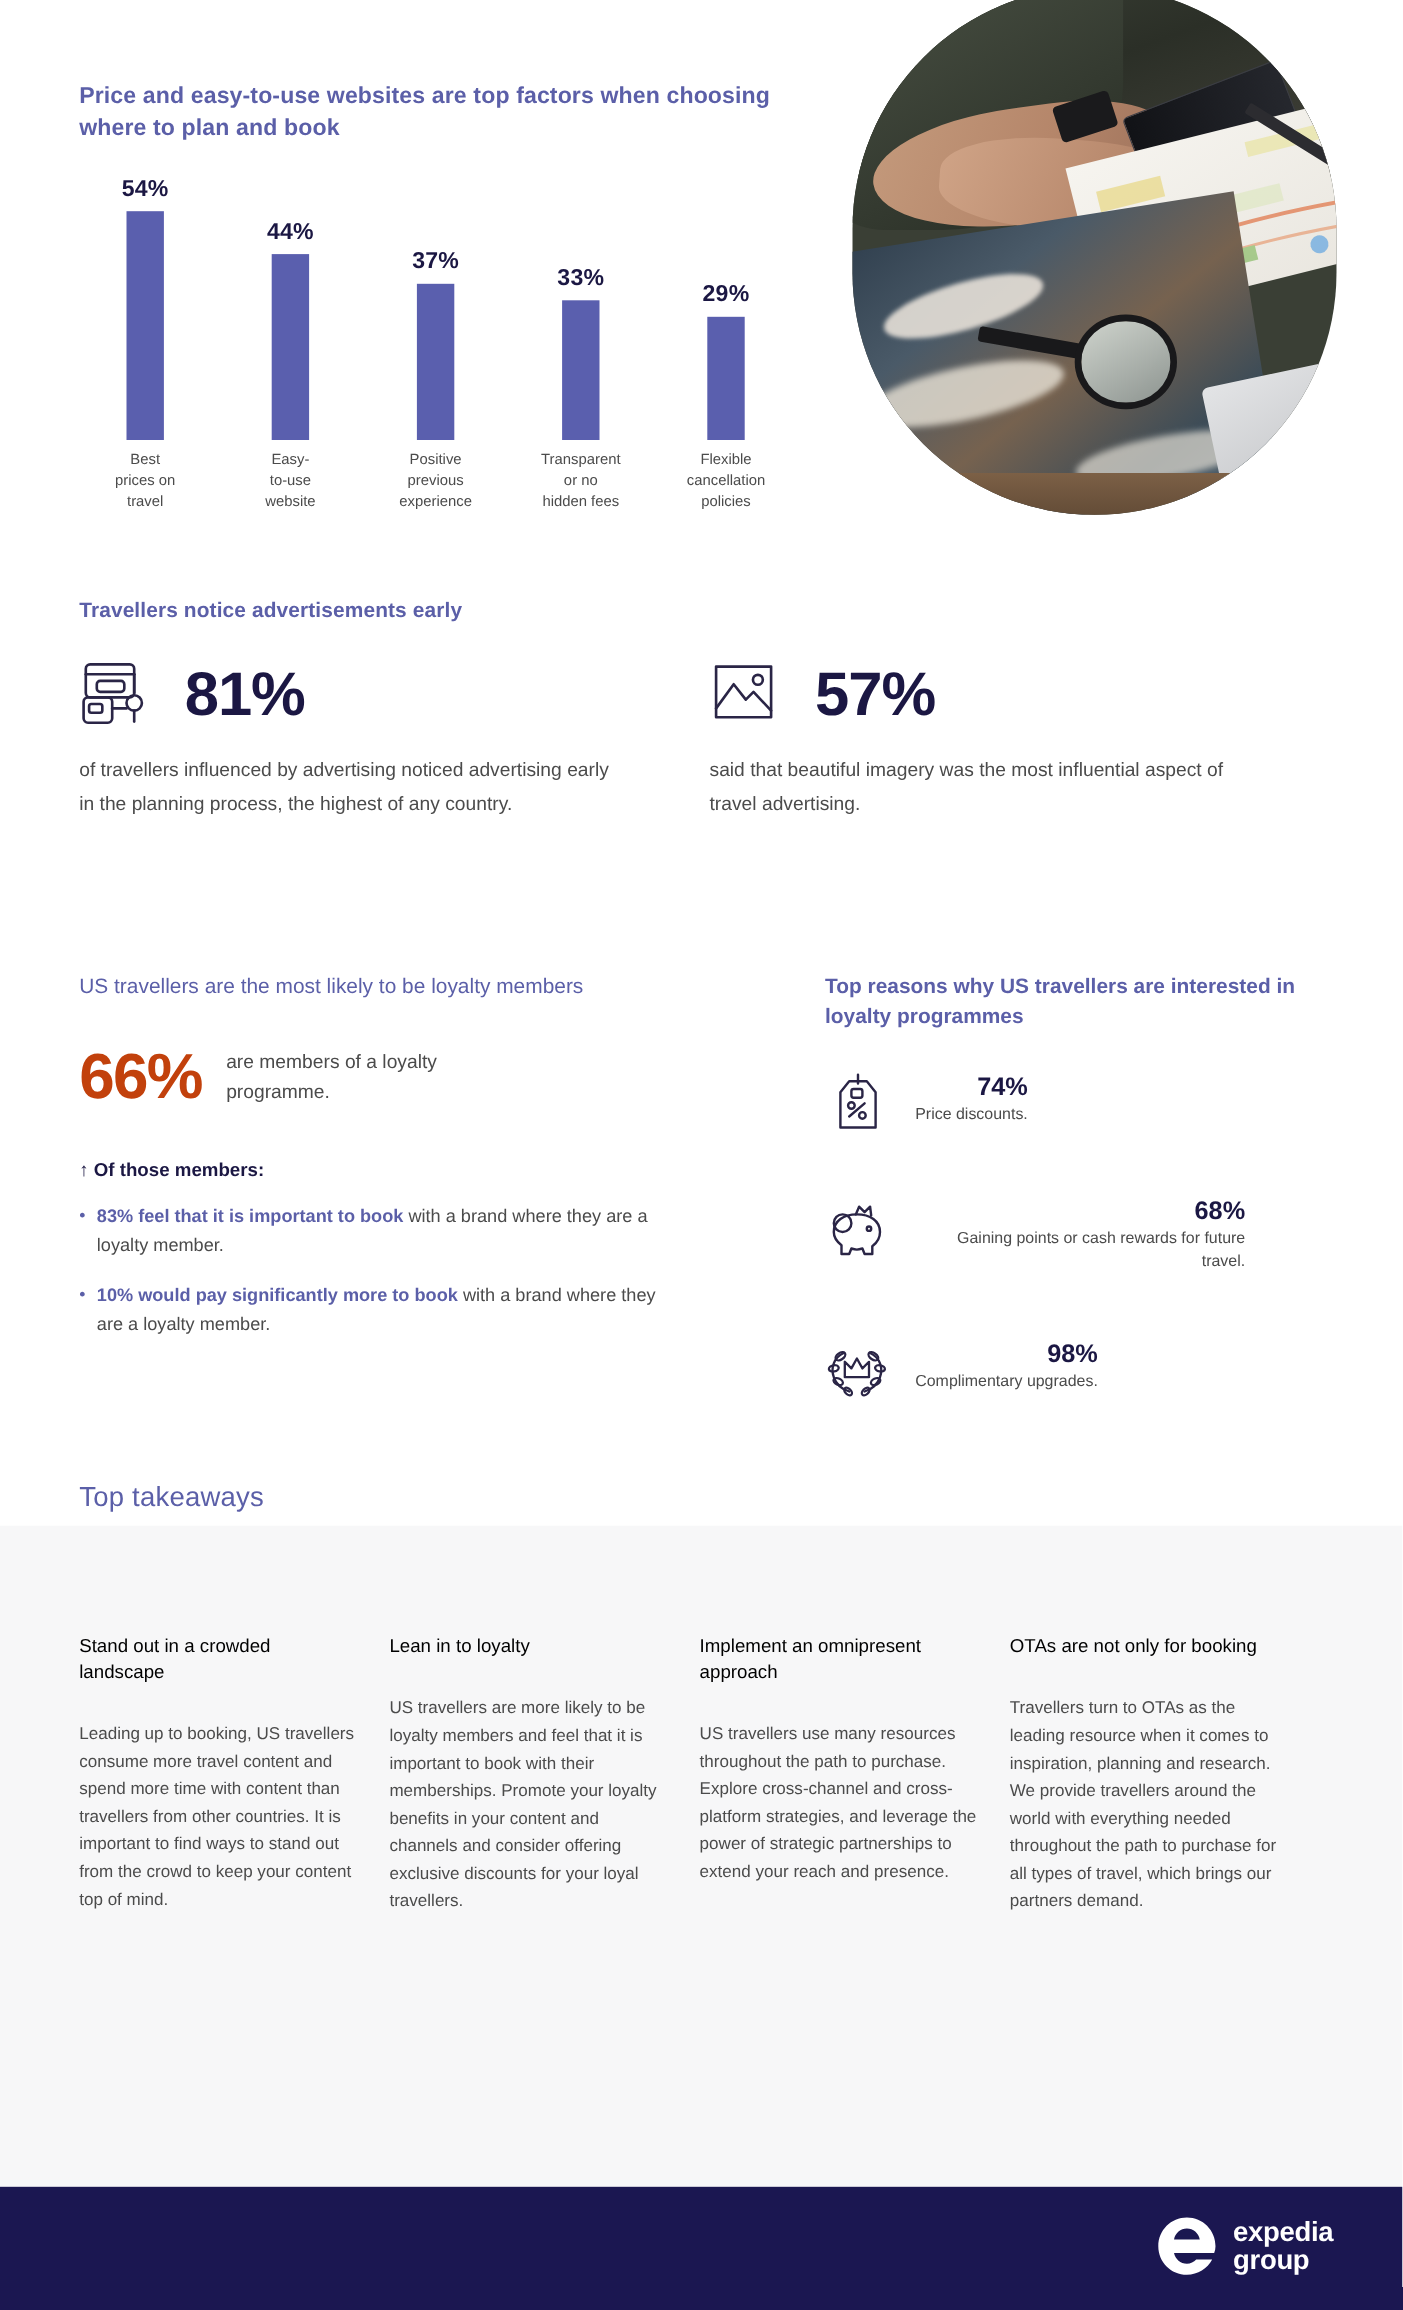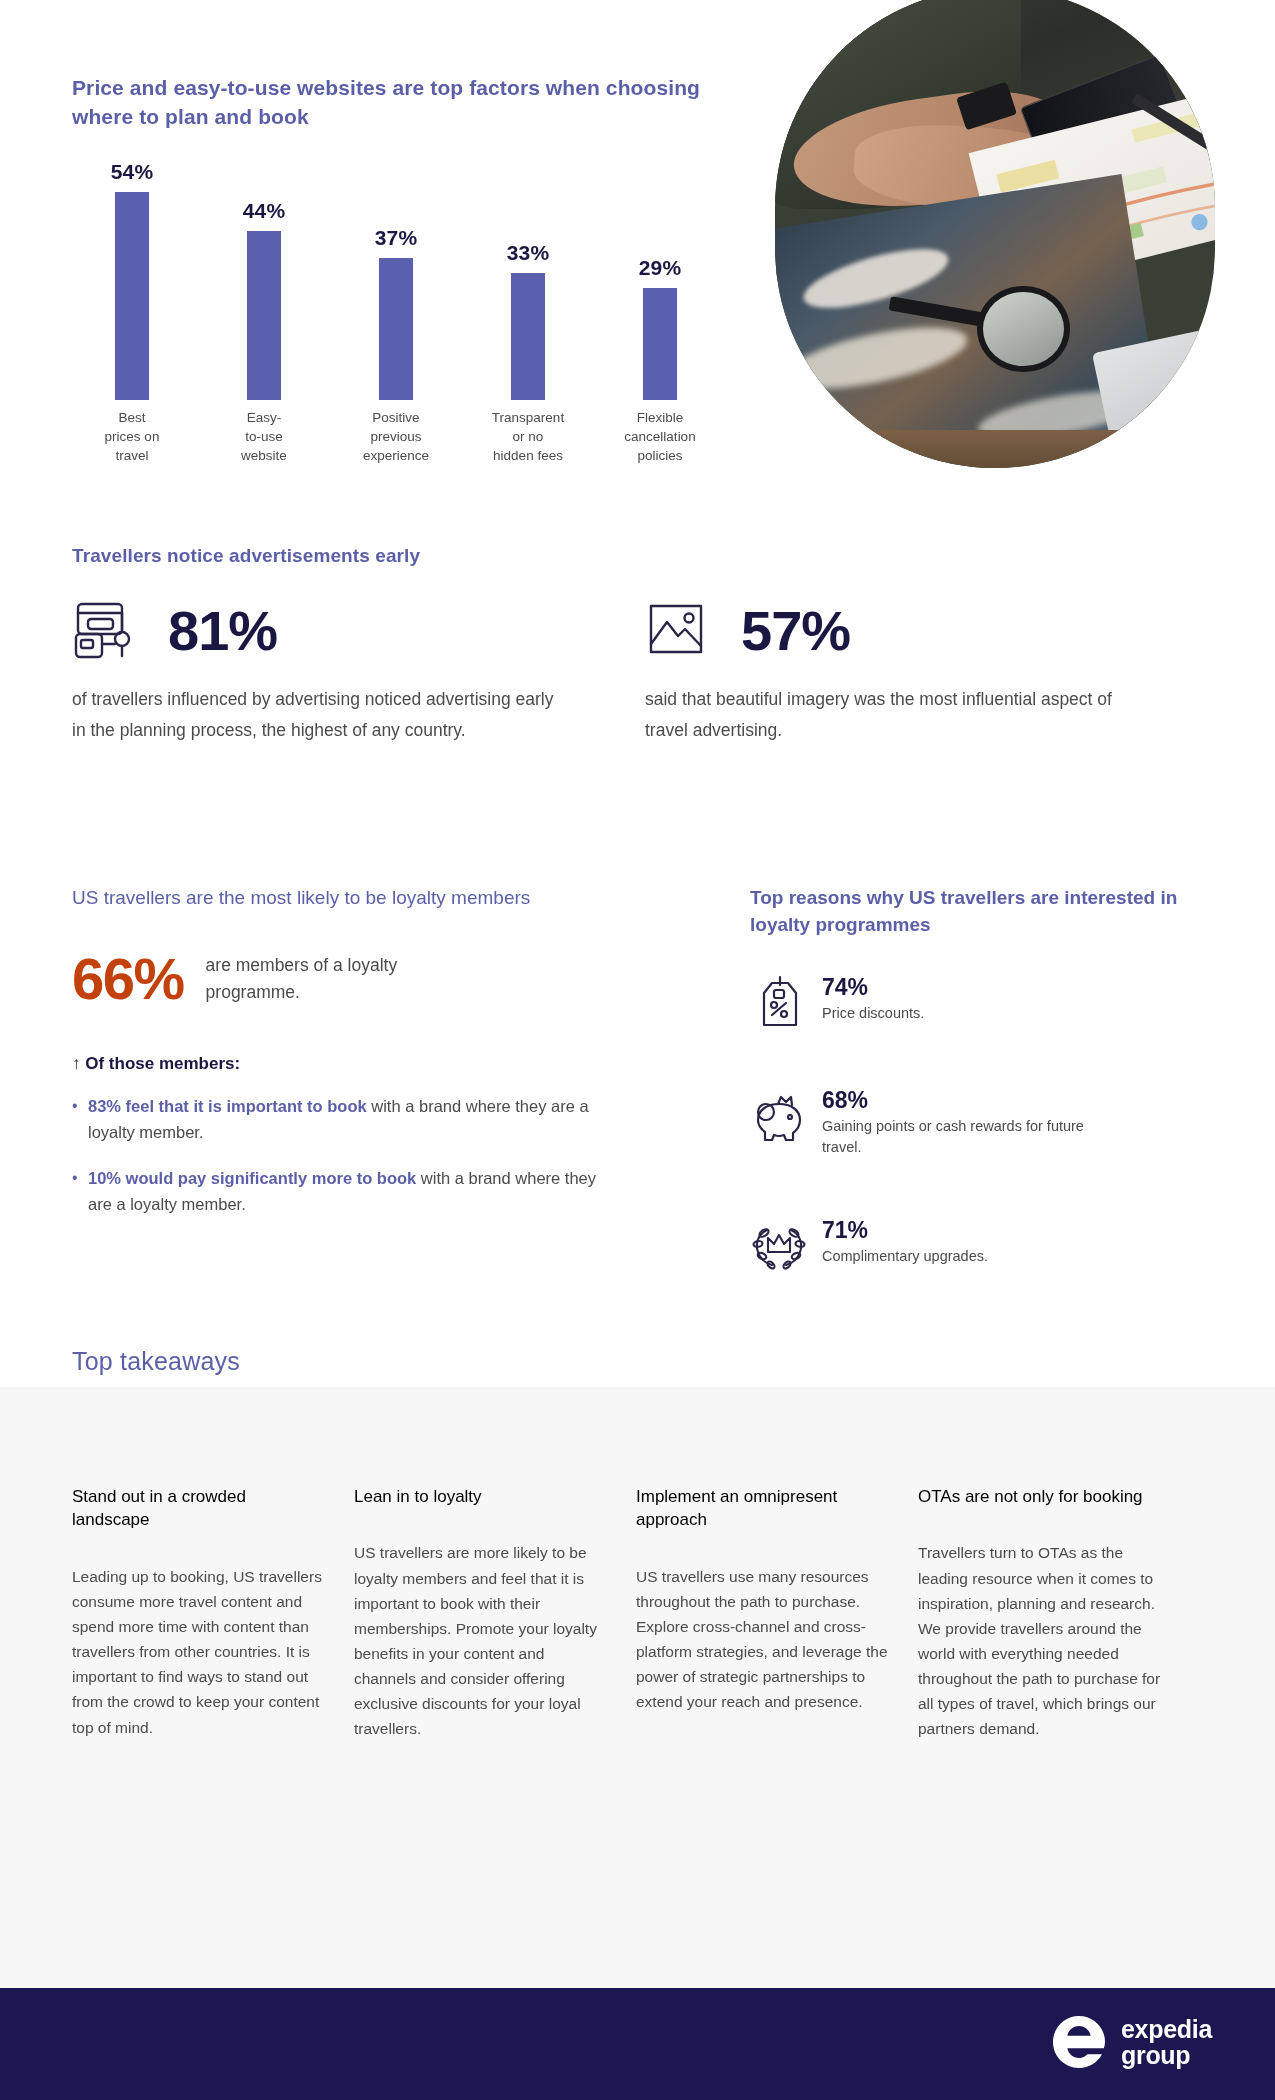--- a/index.html
+++ b/index.html
@@ -172,21 +172,21 @@
     content:"•"; position:absolute; left:0; top:0; color:#5b5fa8; font-size:16px;
   }
   .bullet b { color:#5b5fa8; font-weight:700; }
 
   .s3r-title {
     position:absolute; left:750px; top:885px; width:430px;
     font-size:19px; font-weight:700; line-height:1.42; color:#5b5fa8;
   }
   .reason {
     position:absolute; left:750px;
-    display:flex; align-items:flex-start; gap:14px;
+    display:flex; align-items:flex-start; gap:24px;text-align:right;
   }
   .reason-icon { width:58px; height:58px; flex:0 0 auto; }
   .reason-num {
     font-size:23px; font-weight:700; color:#1b1743; line-height:1.05;
     margin-bottom:4px;
   }
   .reason-txt { font-size:14.5px; line-height:1.42; color:#4b4b4b; max-width:300px; }
 
   
   .takeaways-band {
@@ -412,21 +412,21 @@
         <ellipse cx="44" cy="15" rx="5" ry="3" transform="rotate(35 44 15)"></ellipse>
         <ellipse cx="8" cy="26" rx="4.5" ry="2.8" transform="rotate(-10 8 26)"></ellipse>
         <ellipse cx="50" cy="26" rx="4.5" ry="2.8" transform="rotate(10 50 26)"></ellipse>
         <ellipse cx="12" cy="38" rx="4.5" ry="2.8" transform="rotate(25 12 38)"></ellipse>
         <ellipse cx="46" cy="38" rx="4.5" ry="2.8" transform="rotate(-25 46 38)"></ellipse>
         <ellipse cx="21" cy="47" rx="4.2" ry="2.6" transform="rotate(45 21 47)"></ellipse>
         <ellipse cx="37" cy="47" rx="4.2" ry="2.6" transform="rotate(-45 37 47)"></ellipse>
       </svg>
     </span>
     <span>
-      <span class="reason-num" style="display:block;">71%</span>
+      <span class="reason-num" style="display:block;">98%</span>
       <span class="reason-txt" style="display:block;">Complimentary upgrades.</span>
     </span>
   </div>
 
   <div class="takeaways-band"></div>
   <div class="tk-title">Top takeaways</div>
 
   <div class="tk-cols">
     <div class="tk-col">
       <div class="tk-h">Stand out in a crowded landscape</div>

